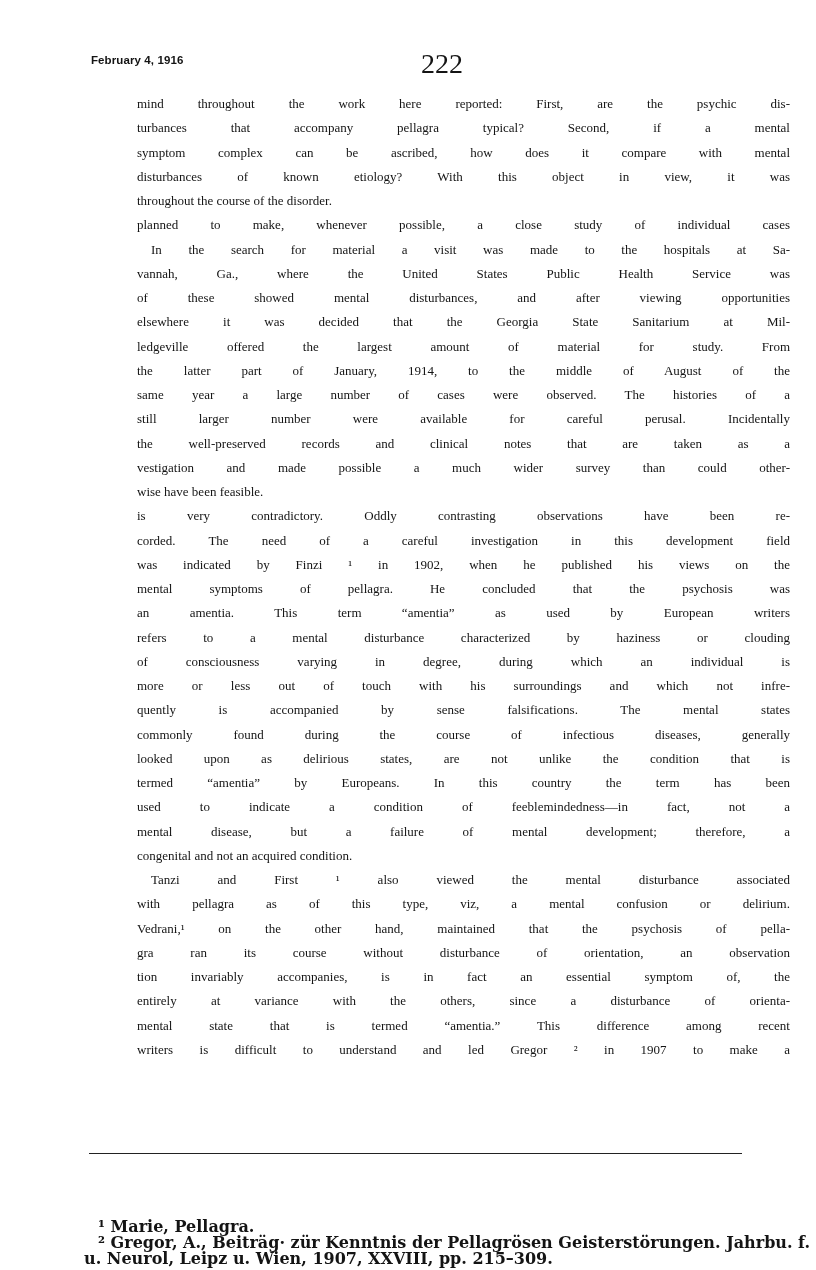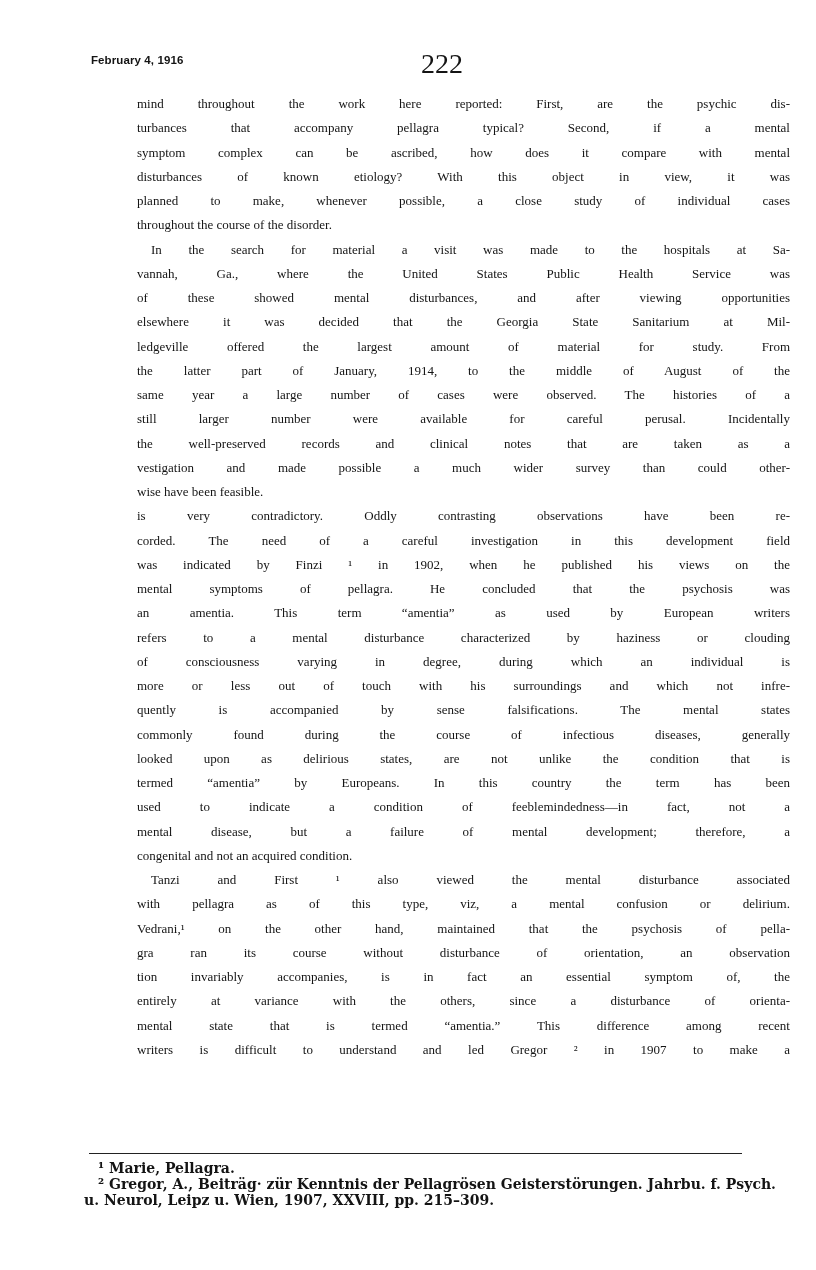--- a/index.html
+++ b/index.html
@@ -67,26 +67,26 @@
     .footnote-rule {
       position: absolute;
       top: 1153px;
       left: 89px;
       width: 653px;
       height: 0;
       border-top: 1.5px solid #222;
     }
     .footnotes {
       position: absolute;
-      top: 1160px;
+      top: 1219px;
       left: 84px;
       width: 660px;
       font-family: "DejaVu Serif", serif;
       font-weight: bold;
-      font-size: 14px;
+      font-size: 16px;
       line-height: 16px;
     }
     .footnotes .fn {
       display: block;
       white-space: nowrap;
     }
     .footnotes .fn.first {
       padding-left: 14px;
     }
   </style>
@@ -97,22 +97,22 @@
   <span class="header-date">February 4, 1916</span>
   <span class="header-page">222</span>
 </div>
 
 <div class="body-text">
   <p class="para">
     <span class="line">mind throughout the work here reported: First, are the psychic dis-</span>
     <span class="line">turbances that accompany pellagra typical? Second, if a mental</span>
     <span class="line">symptom complex can be ascribed, how does it compare with mental</span>
     <span class="line">disturbances of known etiology? With this object in view, it was</span>
+    <span class="line last">throughout the course of the disorder.</span>
     <span class="line">planned to make, whenever possible, a close study of individual cases</span>
-    <span class="line last">throughout the course of the disorder.</span>
   </p>
   <p class="para">
     <span class="line" style="padding-left:14px">In the search for material a visit was made to the hospitals at Sa-</span>
     <span class="line">vannah, Ga., where the United States Public Health Service was</span>
     <span class="line">of these showed mental disturbances, and after viewing opportunities</span>
     <span class="line">elsewhere it was decided that the Georgia State Sanitarium at Mil-</span>
     <span class="line">ledgeville offered the largest amount of material for study. From</span>
     <span class="line">the latter part of January, 1914, to the middle of August of the</span>
     <span class="line">same year a large number of cases were observed. The histories of a</span>
     <span class="line">still larger number were available for careful perusal. Incidentally</span>

